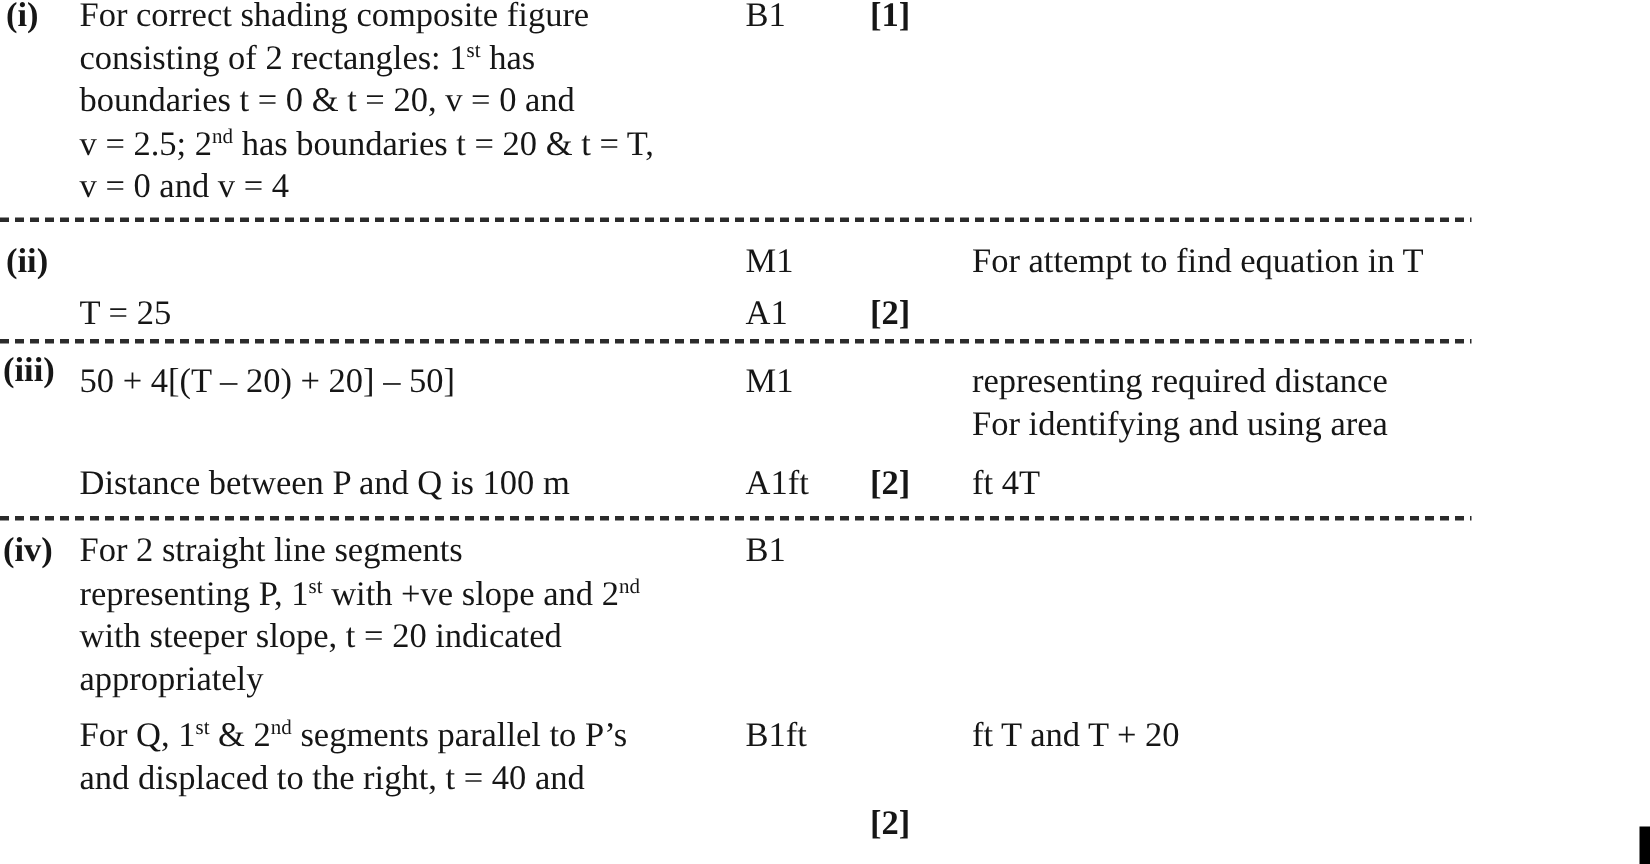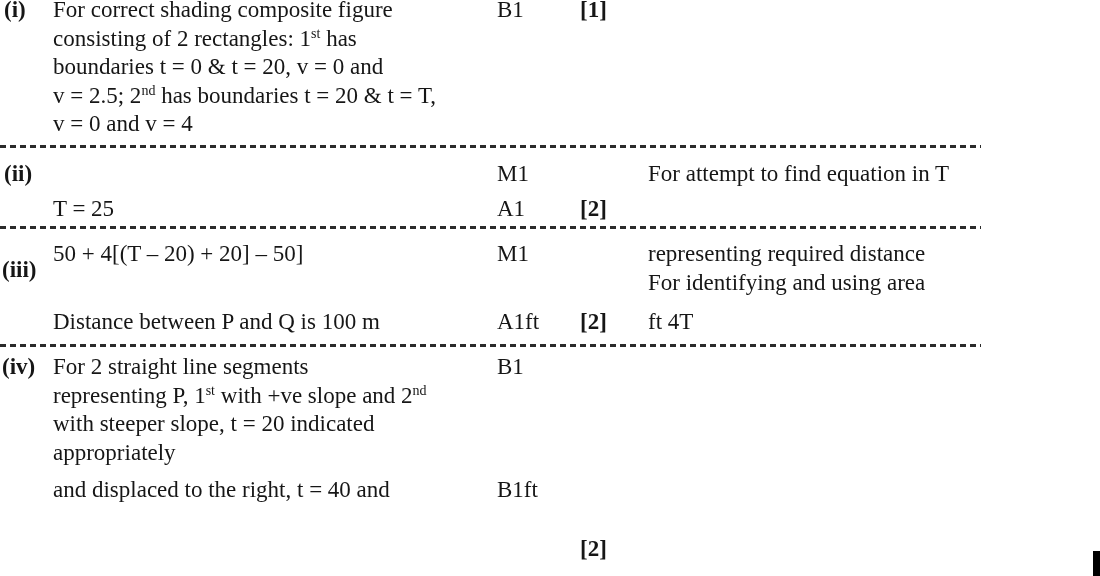--- a/index.html
+++ b/index.html
@@ -54,21 +54,21 @@
     <div>For attempt to find equation in T</div>
   </div>
   <div class="blk" style="left:53px; top:195px;">
     <div><span>T = 25</span></div>
   </div>
   <div class="blk" style="left:497px; top:195px;">A1</div>
   <div class="blk total" style="left:580px; top:195px;">[2]</div>
 
   <div class="sep" style="top:226px;"></div>
 
-  <div class="blk num" style="left:2px; top:256px;">(iii)</div>
+  <div class="blk num" style="left:2px; top:233px;">(iii)</div>
   <div class="blk" style="left:53px; top:240px;">
     <div><span>50 + 4[(T – 20) + 20] – 50]</span></div>
   </div>
   <div class="blk" style="left:497px; top:240px;">M1</div>
   <div class="blk" style="left:648px; top:240px;">
     <div>representing required distance</div>
     <div>For identifying and using area</div>
   </div>
   <div class="blk" style="left:53px; top:308px;">
     <div><span>Distance between P and Q is 100 m</span></div>
@@ -84,20 +84,24 @@
   <div class="blk num" style="left:2px; top:353px;">(iv)</div>
   <div class="blk" style="left:53px; top:353px;">
     <div><span>For 2 straight line segments</span></div>
     <div><span>representing P, 1</span><span class="sup">st</span><span> with +ve slope and 2</span><span class="sup">nd</span></div>
     <div><span>with steeper slope, t = 20 indicated</span></div>
     <div><span>appropriately</span></div>
   </div>
   <div class="blk" style="left:497px; top:353px;">B1</div>
 
   <div class="blk" style="left:53px; top:476px;">
+    <div><span>For Q, 1</span><span class="sup">st</span><span> &amp; 2</span><span class="sup">nd</span><span> segments parallel to P’s</span></div>
     <div><span>and displaced to the right, t = 40 and</span></div>
   </div>
   <div class="blk" style="left:497px; top:476px;">B1ft</div>
+  <div class="blk" style="left:648px; top:476px;">
+    <div>ft T and T + 20</div>
+  </div>
   <div class="blk total" style="left:580px; top:535px;">[2]</div>
 
   <div class="artifact" style="left:1093px; top:551px; width:7px; height:25px;"></div>
 
 </div>
 
 </body></html>

